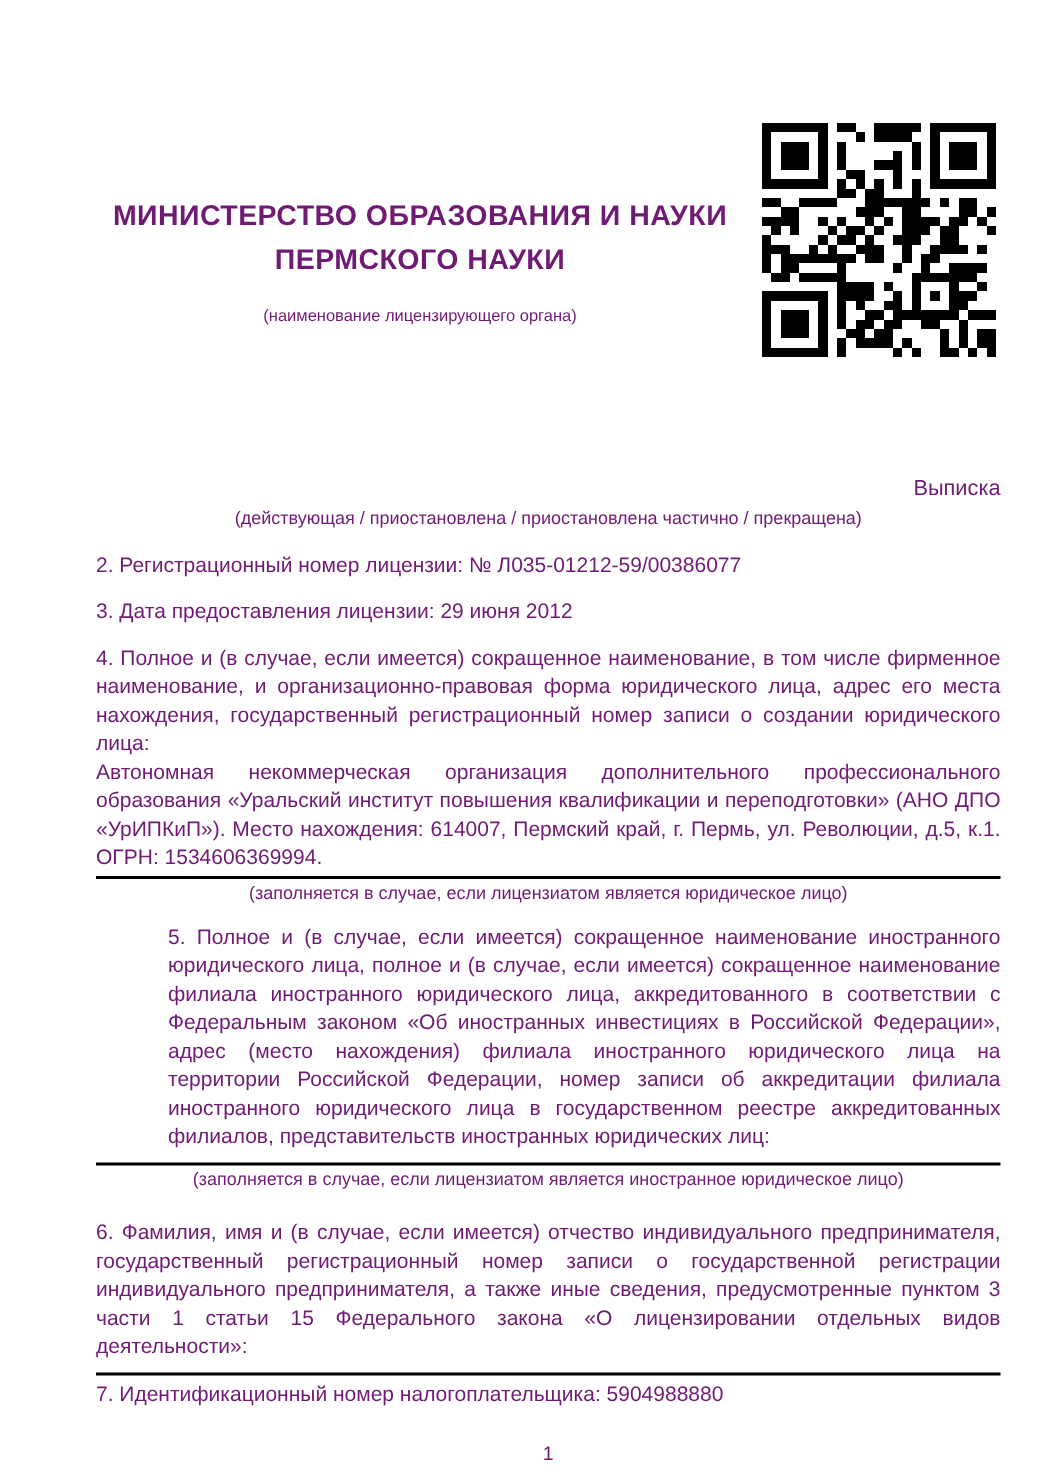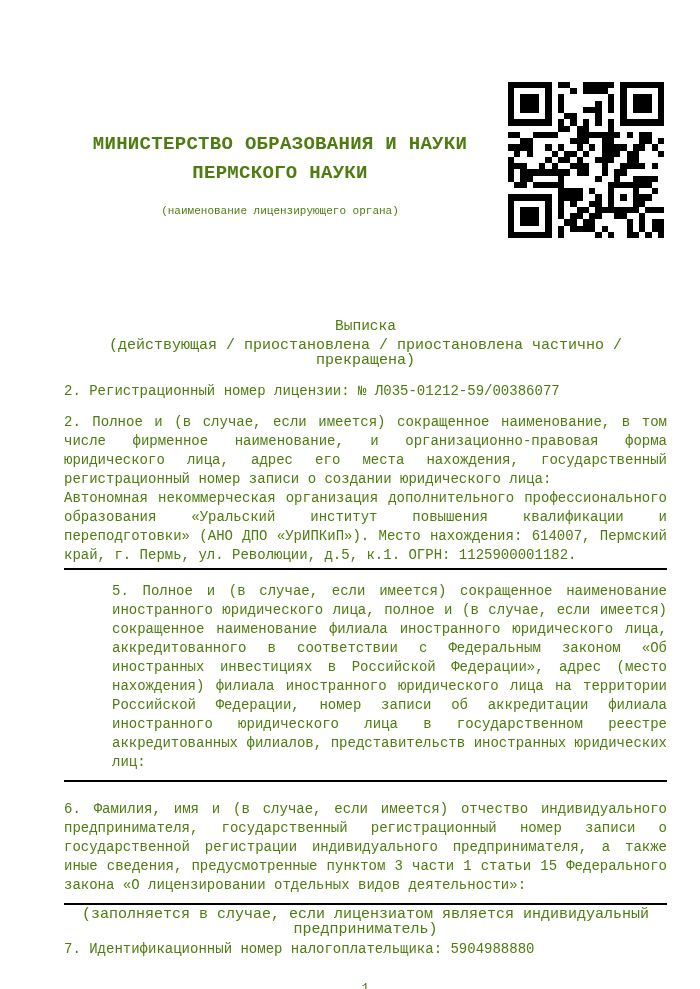--- a/index.html
+++ b/index.html
@@ -5,22 +5,22 @@
   html, body {
     margin: 0;
     padding: 0;
     background: #ffffff;
   }
   .page {
     position: relative;
     width: 700px;
     height: 989px;
     background: #ffffff;
-    color: #4d7c0f;
-    font-family: Liberation Mono, monospace;
+    color: #701a75;
+    font-family: Liberation Sans, sans-serif;
     font-size: 14px;
     line-height: 19px;
     box-sizing: border-box;
     padding: 0 33px 0 64px;
     overflow: hidden;
   }
   .qr-wrap {
     position: absolute;
     top: 82px;
     right: 36px;
@@ -39,30 +39,30 @@
     line-height: 29px;
     letter-spacing: 0.3px;
   }
   .small-caption {
     font-size: 11px;
     line-height: 15px;
   }
   .authority .small-caption { margin-top: 16px; }
   .doc-title {
     margin-top: 97px;
-    text-align: center;
+    text-align: right;
     font-size: 14.5px;
     line-height: 21px;
   }
   .item { margin-top: 0; }
   .item p { margin: 0; }
   .justified { text-align: justify; }
   .center-caption {
     text-align: center;
-    font-size: 15px;
+    font-size: 12px;
     line-height: 15px;
   }
   .rule {
     border: none;
     border-top: 2px solid #000000;
     margin: 0;
     height: 0;
   }
   .mt-status   { margin-top: 27px; }
   .mt-cap1     { margin-top: 1px; }
@@ -426,37 +426,41 @@
   <div class="doc-title">
     <div>Выписка</div>
   </div>
 
   <div class="center-caption mt-cap1">(действующая / приостановлена / приостановлена частично / прекращена)</div>
 
   <div class="item mt-reg">
     <p>2. Регистрационный номер лицензии: № Л035-01212-59/00386077</p>
   </div>
 
+  <div class="item mt-date">
+    <p>3. Дата предоставления лицензии: 29 июня 2012</p>
+  </div>
 
   <div class="item mt-legal">
-    <p class="justified">2. Полное и (в случае, если имеется) сокращенное наименование, в том числе фирменное наименование, и организационно-правовая форма юридического лица, адрес его места нахождения, государственный регистрационный номер записи о создании юридического лица:</p>
-    <p class="justified">Автономная некоммерческая организация дополнительного профессионального образования «Уральский институт повышения квалификации и переподготовки» (АНО ДПО «УрИПКиП»). Место нахождения: 614007, Пермский край, г. Пермь, ул. Революции, д.5, к.1. ОГРН: 1125900001182.</p>
+    <p class="justified">4. Полное и (в случае, если имеется) сокращенное наименование, в том числе фирменное наименование, и организационно-правовая форма юридического лица, адрес его места нахождения, государственный регистрационный номер записи о создании юридического лица:</p>
+    <p class="justified">Автономная некоммерческая организация дополнительного профессионального образования «Уральский институт повышения квалификации и переподготовки» (АНО ДПО «УрИПКиП»). Место нахождения: 614007, Пермский край, г. Пермь, ул. Революции, д.5, к.1. ОГРН: 1534606369994.</p>
   </div>
   <hr class="rule mt-rule4">
+  <div class="center-caption mt-cap4">(заполняется в случае, если лицензиатом является юридическое лицо)</div>
 
   <div class="item mt-foreign">
     <p class="justified">5. Полное и (в случае, если имеется) сокращенное наименование иностранного юридического лица, полное и (в случае, если имеется) сокращенное наименование филиала иностранного юридического лица, аккредитованного в соответствии с Федеральным законом «Об иностранных инвестициях в Российской Федерации», адрес (место нахождения) филиала иностранного юридического лица на территории Российской Федерации, номер записи об аккредитации филиала иностранного юридического лица в государственном реестре аккредитованных филиалов, представительств иностранных юридических лиц:</p>
   </div>
   <hr class="rule mt-rule5">
+  <div class="center-caption mt-cap5">(заполняется в случае, если лицензиатом является иностранное юридическое лицо)</div>
 
   <div class="item mt-indiv">
     <p class="justified">6. Фамилия, имя и (в случае, если имеется) отчество индивидуального предпринимателя, государственный регистрационный номер записи о государственной регистрации индивидуального предпринимателя, а также иные сведения, предусмотренные пунктом 3 части 1 статьи 15 Федерального закона «О лицензировании отдельных видов деятельности»:</p>
   </div>
   <hr class="rule mt-rule6">
-  <div class="center-caption mt-cap6">(заполняется в случае, если лицензиатом является индивидуальный предприниматель)</div>
 
   <div class="item mt-inn">
     <p>7. Идентификационный номер налогоплательщика: 5904988880</p>
   </div>
 
   <div class="page-number">1</div>
 
 </div>
 
 </body></html>

